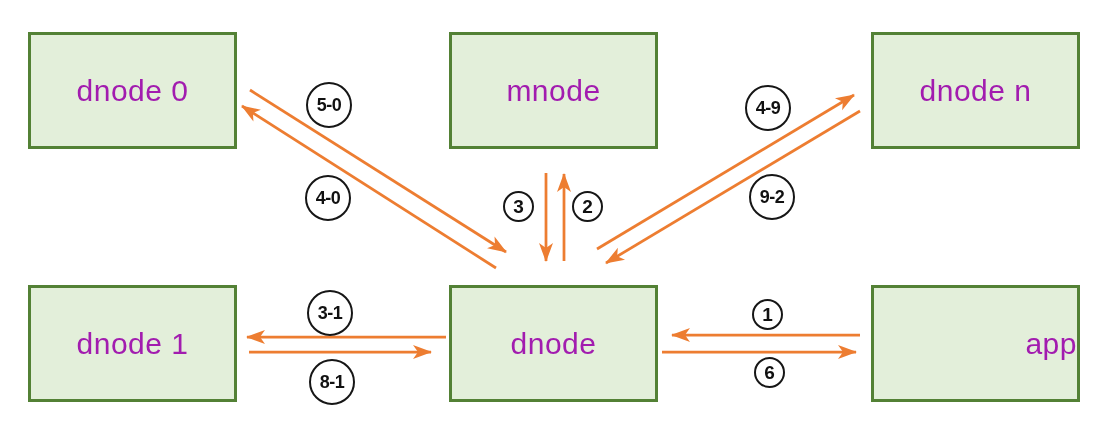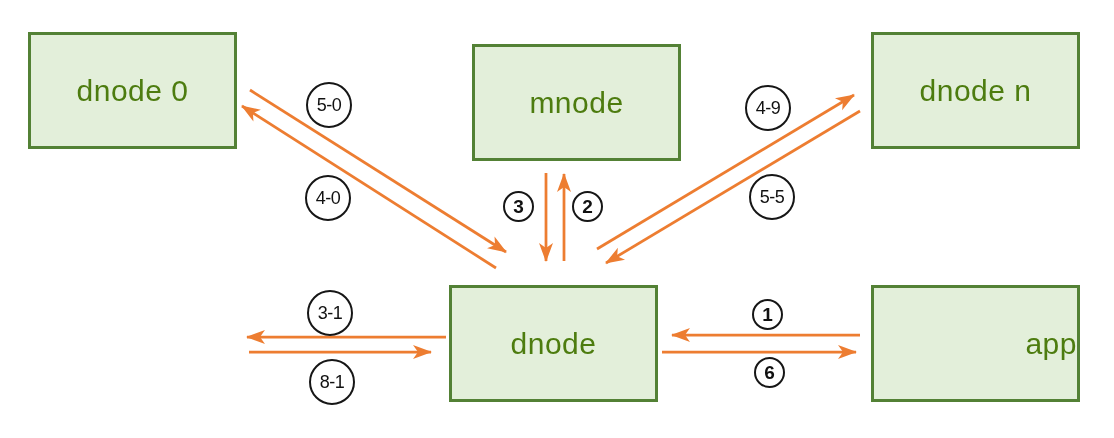--- a/index.html
+++ b/index.html
@@ -20,45 +20,45 @@
     position: absolute;
     width: 209px;
     height: 117px;
     background: #e3efda;
     border: 3px solid #538135;
     box-sizing: border-box;
     display: flex;
     align-items: center;
     justify-content: center;
     font-size: 30px;
-    color: #4d7c0f;
+    color: #a21caf;
     letter-spacing: 0.5px;
   }
   .node-dnode0 { left: 28px;  top: 32px;  }
-  .node-mnode  { left: 472px; top: 32px; margin-top: 12px;  }
+  .node-mnode  { left: 449px; top: 32px;  }
   .node-dnoden { left: 871px; top: 32px; justify-content: center;  }
   .node-dnode1 { left: 28px;  top: 285px; }
   .node-taosc  { left: 449px; top: 285px; }
   .node-app    { left: 871px; top: 285px; justify-content: flex-end; }
 
   .edge-label {
     position: absolute;
     box-sizing: border-box;
     background: #ffffff;
     border: 2.5px solid #161616;
     border-radius: 50%;
     display: flex;
     align-items: center;
     justify-content: center;
     color: #111111;
   }
   .edge-label.big {
     width: 46px; height: 46px;
     font-size: 18px;
-    font-weight: 400;
+    font-weight: 700;
     letter-spacing: -0.5px;
   }
   .edge-label.small {
     width: 31px; height: 31px;
     border-width: 2.8px;
     font-size: 19px;
     font-weight: 600;
   }
   .lbl-5-0 { left: 306px; top: 82px;  }
   .lbl-4-0 { left: 305px; top: 175px; text-align: center; }
@@ -98,31 +98,34 @@
 
   <div class="node node-dnode0">
     <span>dnode 0</span>
   </div>
   <div class="node node-mnode">
     <span>mnode</span>
   </div>
   <div class="node node-dnoden">
     <span>dnode n</span>
   </div>
+  <div class="node node-dnode1">
+    <span>dnode 1</span>
+  </div>
   <div class="node node-taosc">
     <span>dnode</span>
   </div>
   <div class="node node-app">
     <span>app</span>
   </div>
 
   <span class="edge-label big lbl-5-0">5-0</span>
   <span class="edge-label big lbl-4-0">4-0</span>
   <span class="edge-label small lbl-3">3</span>
   <span class="edge-label small lbl-2">2</span>
   <span class="edge-label big lbl-4-2">4-9</span>
-  <span class="edge-label big lbl-5-2">5-5</span>
+  <span class="edge-label big lbl-5-2">9-2</span>
   <span class="edge-label big lbl-4-1">3-1</span>
   <span class="edge-label big lbl-5-1">8-1</span>
   <span class="edge-label small lbl-1">1</span>
   <span class="edge-label small lbl-6">6</span>
 
 </div>
 
 </body></html>

